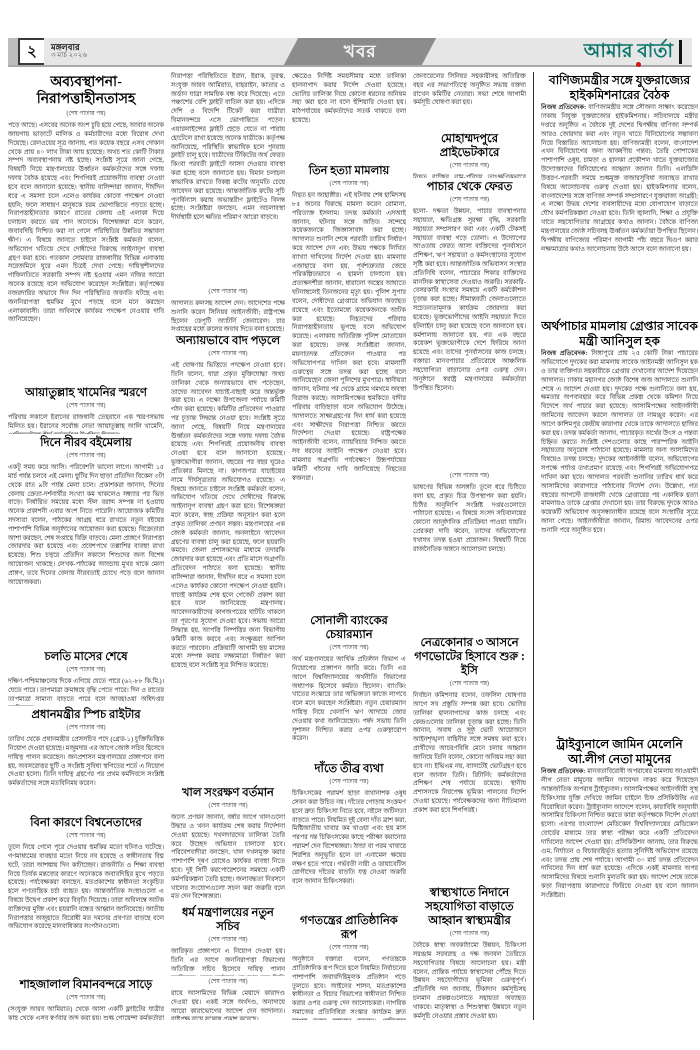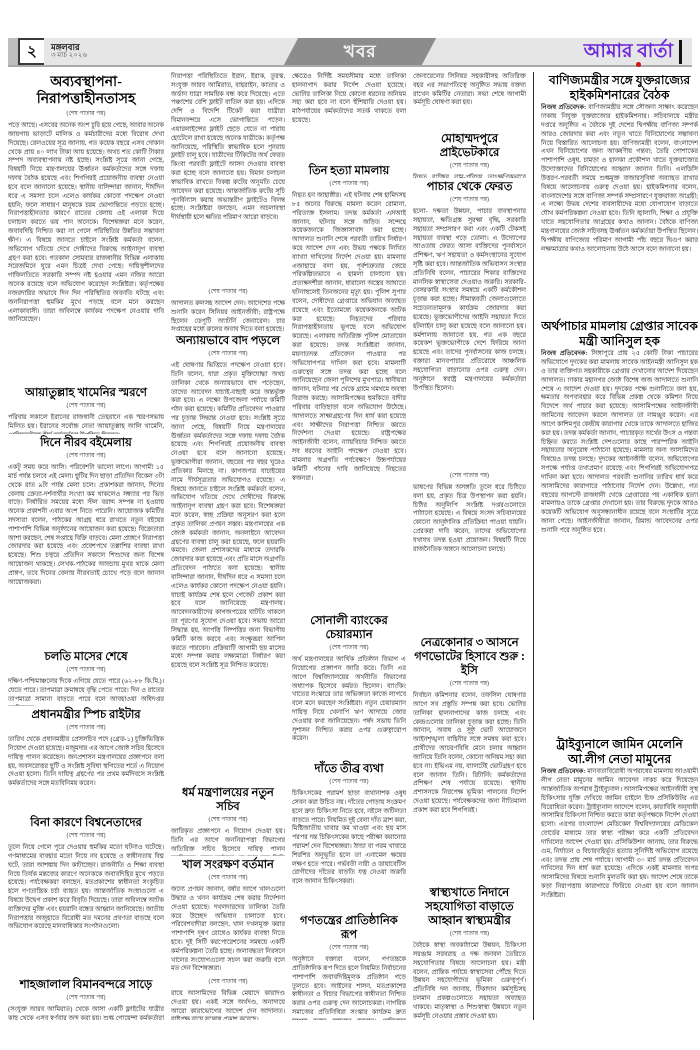--- a/index.html
+++ b/index.html
@@ -13,21 +13,21 @@
   .page-num-box{width:24px;height:23px;background:#fff;border:2px solid #3a3a3a;border-right:none;
                 display:flex;align-items:center;justify-content:center;
                 font-weight:bold;font-size:15px;color:#111;}
   .daydate{line-height:1.1;padding-left:2px;}
   .daydate .day{font-weight:bold;font-size:8.5px;color:#111;}
   .daydate .date{font-size:7px;color:#555;}
   .section-ribbon{position:absolute;left:283px;top:0;width:138px;height:27px;background:#8c8c8c;
                   transform:skewX(-28deg);display:flex;align-items:center;justify-content:center;}
   .section-ribbon span{transform:skewX(28deg);color:#f4f4f4;font-size:17px;font-weight:bold;letter-spacing:1px;}
   .masthead{position:absolute;right:10px;top:0;height:27px;display:flex;align-items:center;}
-  .masthead .logo{font-weight:bold;font-size:19px;color:#6d28d9;letter-spacing:0;position:relative;}
+  .masthead .logo{font-weight:bold;font-size:19px;color:#0f766e;letter-spacing:0;position:relative;}
   .red-dot{position:absolute;left:58%;bottom:1px;width:5px;height:5px;border-radius:50%;background:#cf1717;}
   .end-bar{display:inline-block;width:3px;height:24px;background:#111;margin-left:6px;}
   
   .content{position:absolute;left:8px;top:72px;width:690px;height:948px;
            display:grid;grid-template-columns:156px 114px 114px 113px 1px 157px;column-gap:7px;}
   .col{display:flex;flex-direction:column;height:948px;overflow:hidden;}
   .rule-v{background:#2b2b2b;width:1px;height:948px;}
   article{overflow:hidden;flex:0 0 auto;}
   article.fill{flex:1 1 auto;}
   .hl{font-weight:bold;color:#000;text-align:center;margin:1px 0 1px;line-height:1.22;}
@@ -114,29 +114,29 @@
       </article>
       <article style="height:46px">
         <div class="cont">(শেষ পাতার পর)</div>
         <p class="body">আদালত রুলসহ আদেশ দেন। আদেশের পক্ষে শুনানি করেন সিনিয়র আইনজীবী; রাষ্ট্রপক্ষে ছিলেন ডেপুটি অ্যাটর্নি জেনারেল। চার সপ্তাহের মধ্যে রুলের জবাব দিতে বলা হয়েছে।</p>
       </article>
       <article style="height:452px">
         <h2 class="hl hl-md">অন্যায়ভাবে বাদ পড়লে</h2>
         <div class="cont">(শেষ পাতার পর)</div>
         <p class="body">এই ঘোষণার ভিত্তিতে পদক্ষেপ নেওয়া হবে। তিনি বলেন, যারা প্রকৃত মুক্তিযোদ্ধা অথচ তালিকা থেকে অন্যায়ভাবে বাদ পড়েছেন, তাদের আবেদন যাচাই-বাছাই করে অন্তর্ভুক্ত করা হবে। এ লক্ষ্যে উপজেলা পর্যায়ে কমিটি গঠন করা হয়েছে। কমিটির প্রতিবেদন পাওয়ার পর চূড়ান্ত সিদ্ধান্ত নেওয়া হবে। সংশ্লিষ্ট সূত্রে জানা গেছে, বিষয়টি নিয়ে মন্ত্রণালয়ের ঊর্ধ্বতন কর্মকর্তাদের সঙ্গে দফায় দফায় বৈঠক হয়েছে এবং শিগগিরই প্রয়োজনীয় ব্যবস্থা নেওয়া হবে বলে জানানো হয়েছে। ভুক্তভোগীরা জানান, বছরের পর বছর ঘুরেও প্রতিকার মিলছে না। কাগজপত্র যাচাইয়ের নামে দীর্ঘসূত্রতার অভিযোগও রয়েছে। এ বিষয়ে জানতে চাইলে সংশ্লিষ্ট কর্মকর্তা বলেন, অভিযোগ খতিয়ে দেখে দোষীদের বিরুদ্ধে আইনানুগ ব্যবস্থা গ্রহণ করা হবে। বিশেষজ্ঞরা মনে করেন, স্বচ্ছ প্রক্রিয়া অনুসরণ করা হলে প্রকৃত তালিকা প্রণয়ন সম্ভব। মন্ত্রণালয়ের এক জ্যেষ্ঠ কর্মকর্তা জানান, অনলাইনে আবেদন গ্রহণের ব্যবস্থা চালু করা হয়েছে, ফলে হয়রানি কমবে। জেলা প্রশাসকদের মাধ্যমে তদারকি জোরদার করা হয়েছে এবং প্রতি মাসে অগ্রগতি প্রতিবেদন পাঠাতে বলা হয়েছে। স্থানীয় বাসিন্দারা জানান, দীর্ঘদিন ধরে এ সমস্যা চলে এলেও কার্যকর কোনো পদক্ষেপ নেওয়া হয়নি। যাচাই কার্যক্রম শেষ হলে গেজেট প্রকাশ করা হবে বলে জানিয়েছে মন্ত্রণালয়। আবেদনকারীদের কাগজপত্রের ঘাটতি থাকলে তা পূরণের সুযোগ দেওয়া হবে। সভায় আরো সিদ্ধান্ত হয়, আপত্তি নিষ্পত্তির জন্য বিভাগীয় কমিটি কাজ করবে এবং সংক্ষুব্ধরা আপিল করতে পারবেন। প্রক্রিয়াটি আগামী ছয় মাসের মধ্যে সম্পন্ন করার লক্ষ্যমাত্রা নির্ধারণ করা হয়েছে বলে সংশ্লিষ্ট সূত্র নিশ্চিত করেছে।</p>
       </article>
+      <article style="height:120px">
+        <h2 class="hl hl-md">খাল সংরক্ষণ বর্তমান</h2>
+        <div class="cont">(শেষ পাতার পর)</div>
+        <p class="body">জন্যে প্রণয়ন জানান, বর্ষার আগে খালগুলো উদ্ধার ও খনন কার্যক্রম শেষ করার নির্দেশনা দেওয়া হয়েছে। দখলদারদের তালিকা তৈরি করে উচ্ছেদ অভিযান চালানো হবে। পরিবেশবাদীরা বলছেন, খাল দখলমুক্ত করার পাশাপাশি দূষণ রোধেও কার্যকর ব্যবস্থা নিতে হবে। দুই সিটি করপোরেশনের সমন্বয়ে একটি কর্মপরিকল্পনা তৈরি হচ্ছে। জলাবদ্ধতা নিরসনে খালের সংযোগগুলো সচল করা জরুরি বলে মত দেন বিশেষজ্ঞরা।</p>
+      </article>
       <article style="height:72px">
         <h2 class="hl hl-md">ধর্ম মন্ত্রণালয়ের নতুন সচিব</h2>
         <div class="cont">(শেষ পাতার পর)</div>
         <p class="body">জারিকৃত প্রজ্ঞাপনে এ নিয়োগ দেওয়া হয়। তিনি এর আগে জননিরাপত্তা বিভাগের অতিরিক্ত সচিব হিসেবে দায়িত্ব পালন করছিলেন। নতুন কর্মস্থলে যোগদান করে তিনি হজ ব্যবস্থাপনাসহ চলমান কার্যক্রম দ্রুত সম্পন্ন করার নির্দেশ দেন।</p>
-      </article>
-      <article style="height:120px">
-        <h2 class="hl hl-md">খাল সংরক্ষণ বর্তমান</h2>
-        <div class="cont">(শেষ পাতার পর)</div>
-        <p class="body">জন্যে প্রণয়ন জানান, বর্ষার আগে খালগুলো উদ্ধার ও খনন কার্যক্রম শেষ করার নির্দেশনা দেওয়া হয়েছে। দখলদারদের তালিকা তৈরি করে উচ্ছেদ অভিযান চালানো হবে। পরিবেশবাদীরা বলছেন, খাল দখলমুক্ত করার পাশাপাশি দূষণ রোধেও কার্যকর ব্যবস্থা নিতে হবে। দুই সিটি করপোরেশনের সমন্বয়ে একটি কর্মপরিকল্পনা তৈরি হচ্ছে। জলাবদ্ধতা নিরসনে খালের সংযোগগুলো সচল করা জরুরি বলে মত দেন বিশেষজ্ঞরা।</p>
       </article>
       <article class="fill">
         <div class="cont">(শেষ পাতার পর)</div>
         <p class="body">রায়ে আসামিদের বিভিন্ন মেয়াদে কারাদণ্ড দেওয়া হয়। একই সঙ্গে অর্থদণ্ড, অনাদায়ে আরো কারাভোগের আদেশ দেন আদালত। রাষ্ট্রপক্ষ রায়ে সন্তোষ প্রকাশ করেছে।</p>
       </article>
     </div>
 
     <div class="col">
       <article style="height:90px">
         <p class="body">ক্ষেত্রেও নির্দিষ্ট সময়সীমার মধ্যে তালিকা হালনাগাদ করার নির্দেশ দেওয়া হয়েছে। ভোটার তালিকা নিয়ে কোনো ধরনের অনিয়ম সহ্য করা হবে না বলে হুঁশিয়ারি দেওয়া হয়। মাঠপর্যায়ের কর্মকর্তাদের সতর্ক থাকতে বলা হয়েছে।</p>

